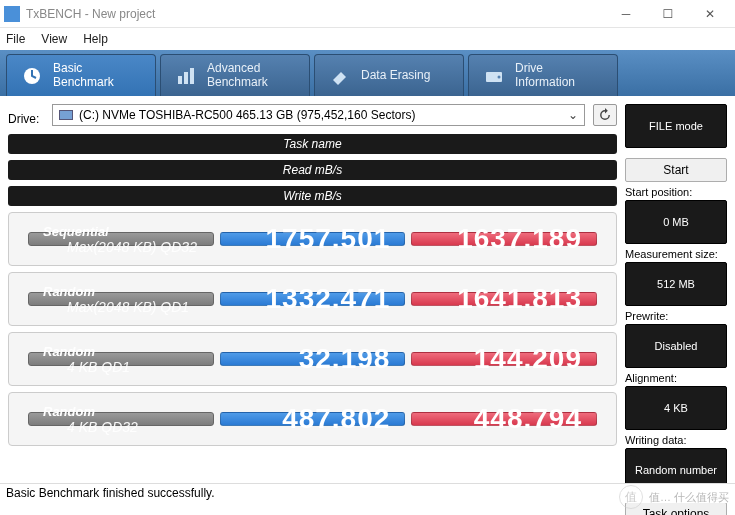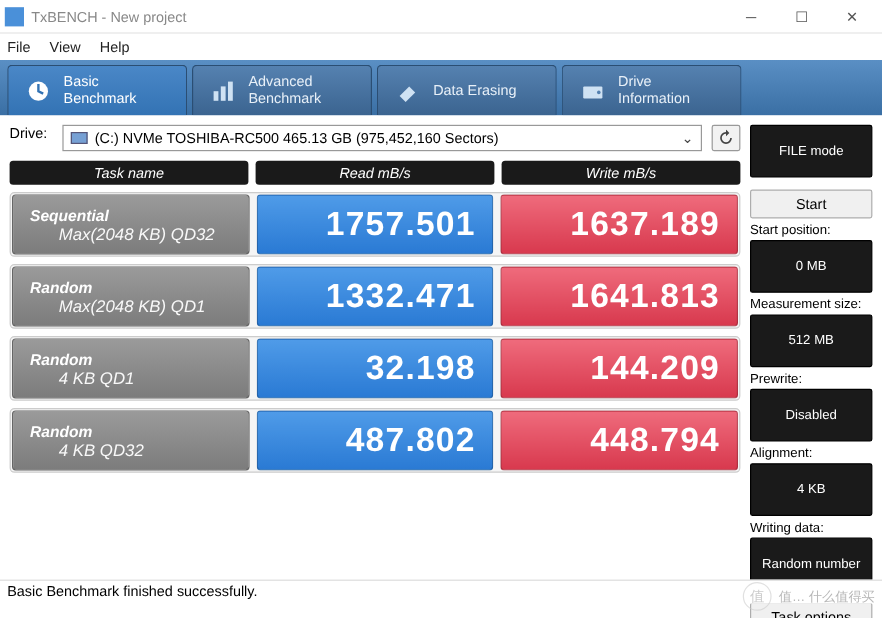--- a/index.html
+++ b/index.html
@@ -11,29 +11,29 @@
 .winbtn { width: 42px; height: 24px; display: flex; align-items: center; justify-content: center; color: #555; }
 .menubar { height: 22px; display: flex; align-items: center; padding: 0 6px; gap: 16px; font-size: 12px; color: #222; }
 .menubar span { cursor: default; }
 .tabbar { height: 46px; background: linear-gradient(#5a8fc4,#3a6fa4); display: flex; align-items: stretch; padding: 4px 6px 0; gap: 4px; }
 .tab { flex: 0 0 auto; min-width: 150px; display: flex; align-items: center; gap: 10px; padding: 4px 14px; color: #e8f0f8; border-radius: 4px 4px 0 0; background: linear-gradient(#5581b0,#3b6490); border: 1px solid #2b4e73; border-bottom: none; }
 .tab.active { background: linear-gradient(#4a87c7,#3373b4); color: #fff; }
 .tab .ticon { width: 22px; height: 22px; display: flex; align-items: center; justify-content: center; }
 .tab .tlbl { line-height: 1.15; font-size: 12px; }
 .body { padding: 8px 8px 0; display: flex; gap: 8px; }
 .main { flex: 1; }
-.driverow { display: flex; align-items: flex-start; gap: 8px; margin-bottom: 8px; }
+.driverow { display: flex; align-items: flex-end; gap: 8px; margin-bottom: 8px; }
 .drivelbl { font-size: 12px; width: 36px; }
 .drivesel { flex: 1; height: 22px; border: 1px solid #999; display: flex; align-items: center; padding: 0 6px; background: #fff; font-size: 12px; position: relative; }
 .drivesel .disk { width: 14px; height: 10px; background: #76a0d4; margin-right: 6px; border: 1px solid #557; }
 .drivesel .chev { margin-left: auto; color: #444; }
 .refresh { width: 24px; height: 22px; border: 1px solid #999; display: flex; align-items: center; justify-content: center; background: #f2f2f2; border-radius: 2px; }
-.headers { display: flex; gap: 6px; margin-bottom: 6px; }
+.headers { display: flex; gap: 6px; margin-bottom: 6px; flex-direction: column; }
 .hcell { flex: 1; background: #1a1a1a; color: #fff; text-align: center; padding: 3px 0; font-size: 12px; font-style: italic; border-radius: 3px; }
-.row { display: flex; gap: 6px; margin-bottom: 6px; height: 54px; border: 1px solid #ccc; border-radius: 4px; padding: 1px; background: #f5f5f5; justify-content: flex-end; }
+.row { display: flex; gap: 6px; margin-bottom: 6px; height: 54px; border: 1px solid #ccc; border-radius: 4px; padding: 19px; background: #f5f5f5; }
 .task { flex: 1; background: linear-gradient(#9a9a9a,#7c7c7c); color: #fff; border-radius: 3px; padding: 6px 14px; display: flex; flex-direction: column; justify-content: center; border: 1px solid #666; }
 .task .t1 { font-weight: bold; font-size: 13px; font-style: italic; }
 .task .t2 { font-size: 14px; font-style: italic; opacity: .95; margin-left: 24px; }
 .val { flex: 1; border-radius: 3px; display: flex; align-items: center; justify-content: flex-end; padding: 0 14px; font-size: 28px; font-weight: bold; color: #fff; letter-spacing: 1px; border: 1px solid rgba(0,0,0,.2); }
 .val.read { background: linear-gradient(#4f9be8,#2a7ad4); }
 .val.write { background: linear-gradient(#ef6b7c,#d8394e); }
 .side { width: 102px; display: flex; flex-direction: column; gap: 2px; }
 .blackbtn { background: #1a1a1a; color: #fff; text-align: center; padding: 15px 0; font-size: 11px; border-radius: 2px; border: 1px solid #000; }
 .graybtn { background: #f0f0f0; border: 1px solid #adadad; text-align: center; padding: 4px 0; font-size: 12px; border-radius: 2px; }
 .sidelbl { font-size: 11px; color: #000; padding: 2px 0 0; }

